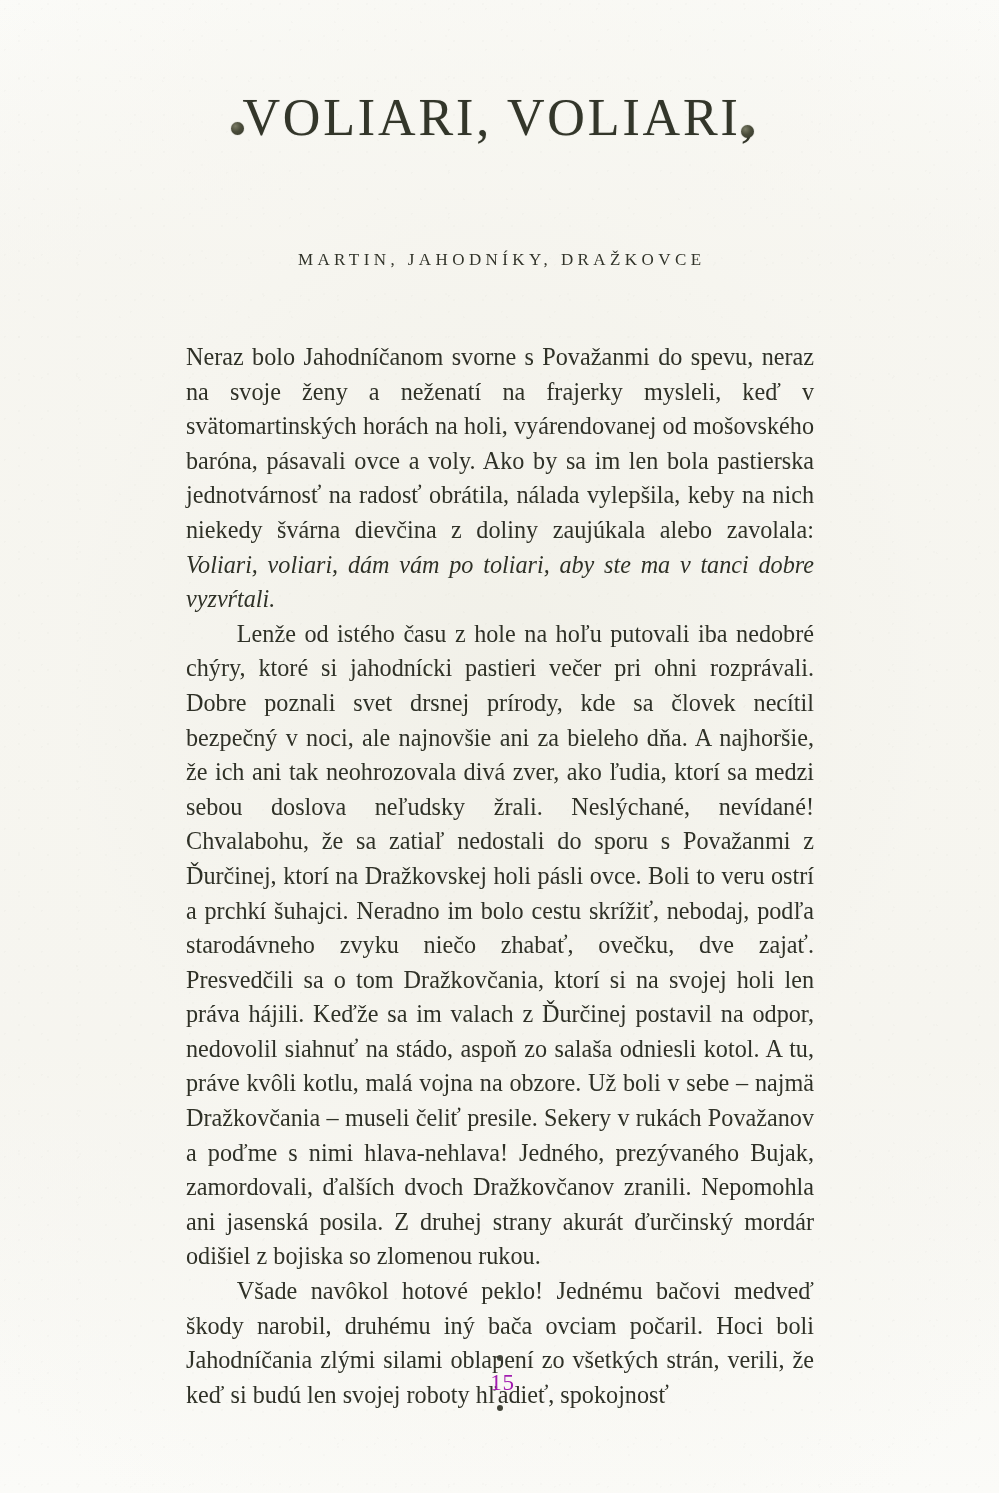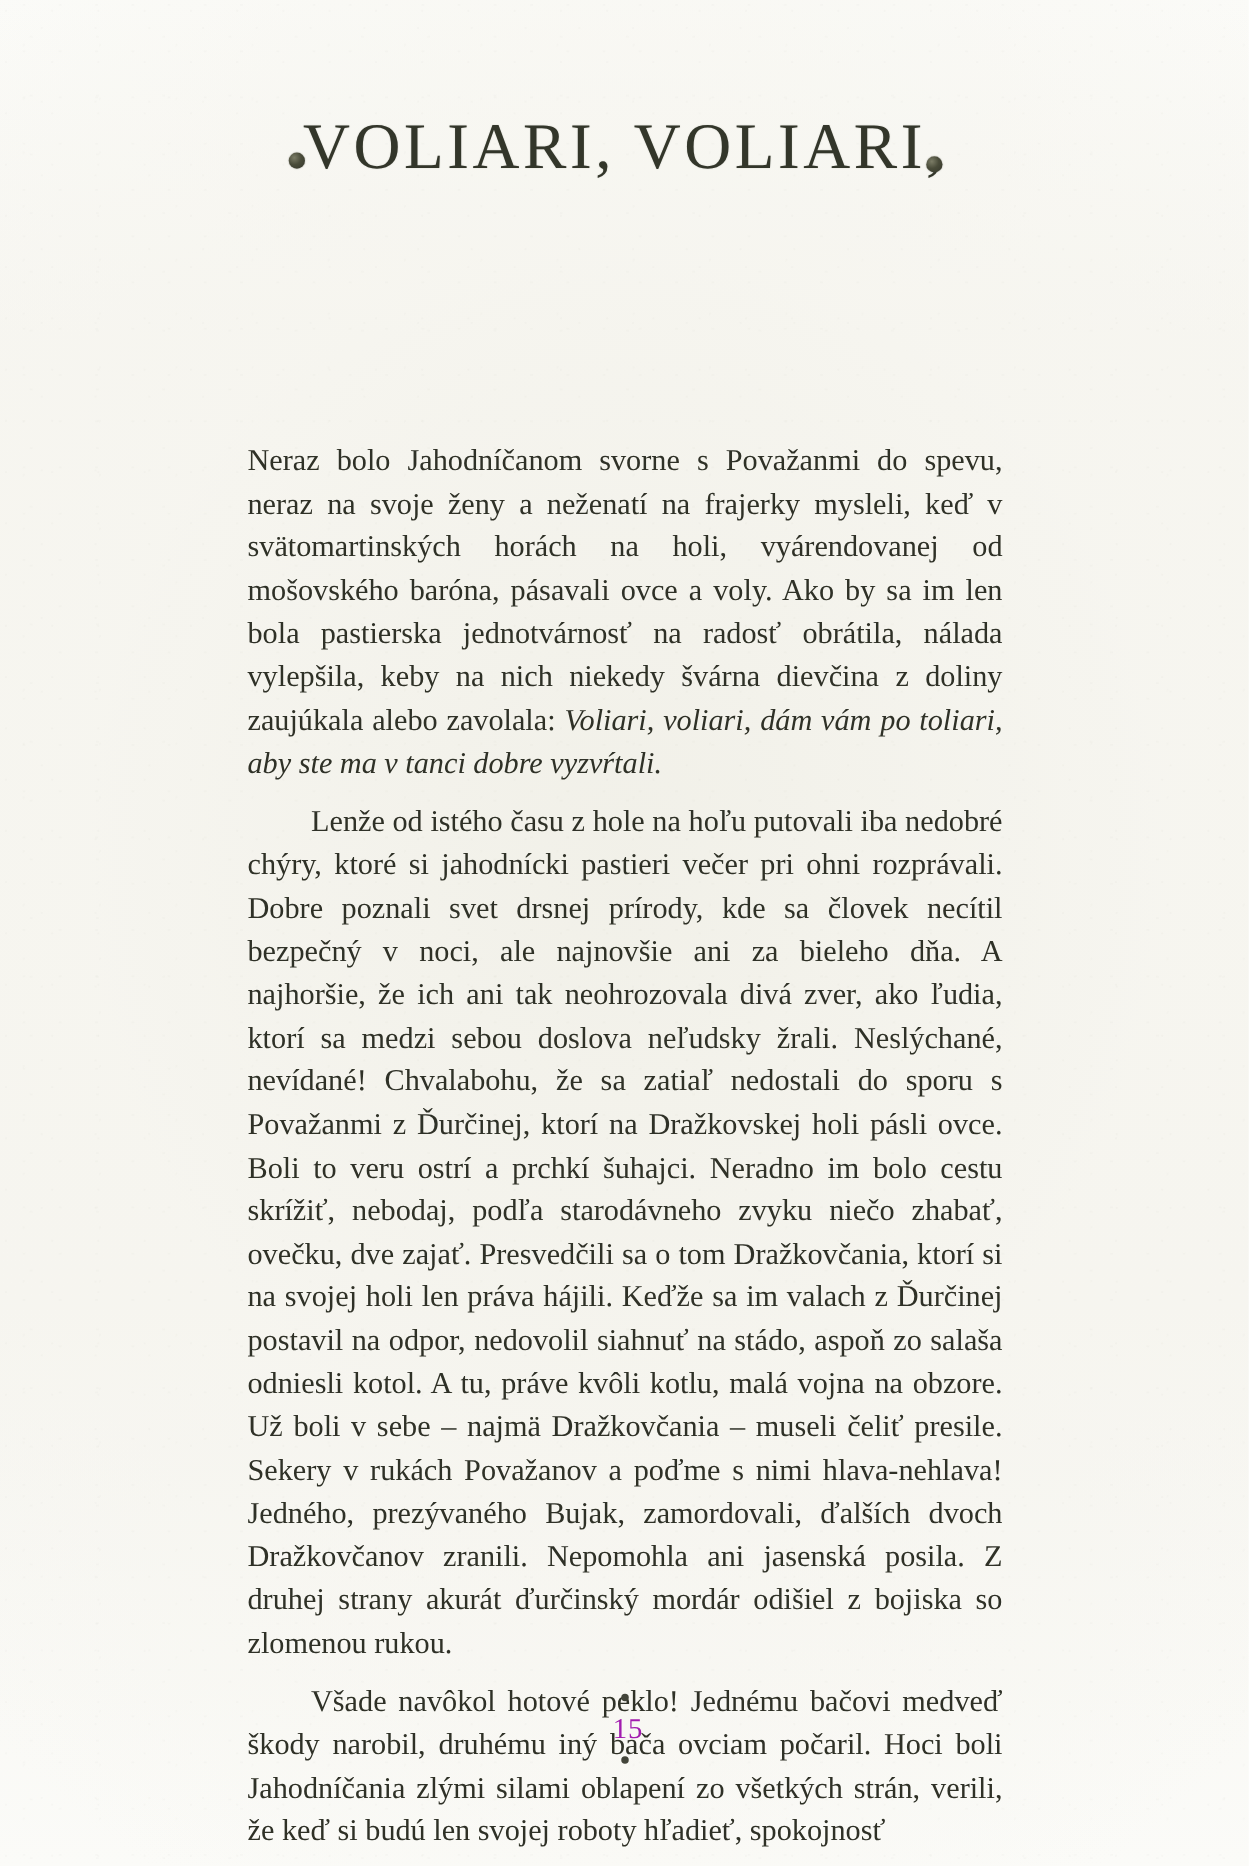--- a/index.html
+++ b/index.html
@@ -113,21 +113,21 @@
     top: 340px;
     width: 628px;
     font-size: 24.2px;
     line-height: 34.6px;
     text-align: justify;
     text-justify: inter-word;
     color: #2f3127;
     hyphens: manual;
   }
   .body-text p {
-    margin: 12px;
+    margin: 0;
   }
   .body-text p.indent {
     text-indent: 2.1em;
   }
   .body-text em {
     font-style: italic;
   }
 
   
   .folio {
@@ -162,20 +162,21 @@
 
 <div class="content">
 
   <div class="title-block">
     <div class="title-line title-line-1">VOLIARI, VOLIARI,</div>
   </div>
 
   <span class="bead bead-left"></span>
   <span class="bead bead-right"></span>
 
+  <div class="subtitle">MARTIN, JAHODNÍKY, DRAŽKOVCE</div>
 
   <div class="body-text">
     <p><span>Neraz bolo Jahodníčanom svorne s Považanmi do spevu, neraz na svoje ženy a neženatí na frajerky mysleli, keď v svätomartinských horách na holi, vyárendovanej od mošovského baróna, pásavali ovce a voly. Ako by sa im len bola pastierska jednotvárnosť na radosť obrátila, nálada vylepšila, keby na nich niekedy švárna dievčina z doliny zaujúkala alebo zavolala: </span><em>Voliari, voliari, dám vám po toliari, aby ste ma v tanci dobre vyzvŕtali.</em></p>
     <p class="indent">Lenže od istého času z hole na hoľu putovali iba nedobré chýry, ktoré si jahodnícki pastieri večer pri ohni rozprávali. Dobre poznali svet drsnej prírody, kde sa človek necítil bezpečný v noci, ale najnovšie ani za bieleho dňa. A najhoršie, že ich ani tak neohrozovala divá zver, ako ľudia, ktorí sa medzi sebou doslova neľudsky žrali. Neslýchané, nevídané! Chvalabohu, že sa zatiaľ nedostali do sporu s Považanmi z Ďurčinej, ktorí na Dražkovskej holi pásli ovce. Boli to veru ostrí a prchkí šuhajci. Neradno im bolo cestu skrížiť, nebodaj, podľa starodávneho zvyku niečo zhabať, ovečku, dve zajať. Presvedčili sa o tom Dražkovčania, ktorí si na svojej holi len práva hájili. Keďže sa im valach z Ďurčinej postavil na odpor, nedovolil siahnuť na stádo, aspoň zo salaša odniesli kotol. A tu, práve kvôli kotlu, malá vojna na obzore. Už boli v sebe – najmä Dražkovčania – museli čeliť presile. Sekery v rukách Považanov a poďme s nimi hlava-nehlava! Jedného, prezývaného Bujak, zamordovali, ďalších dvoch Dražkovčanov zranili. Nepomohla ani jasenská posila. Z druhej strany akurát ďurčinský mordár odišiel z bojiska so zlomenou rukou.</p>
     <p class="indent">Všade navôkol hotové peklo! Jednému bačovi medveď škody narobil, druhému iný bača ovciam počaril. Hoci boli Jahodníčania zlými silami oblapení zo všetkých strán, verili, že keď si budú len svojej roboty hľadieť, spokojnosť</p>
   </div>
 
   <div class="folio">
     <div class="folio-dot"></div>
     <div class="folio-num">15</div>

